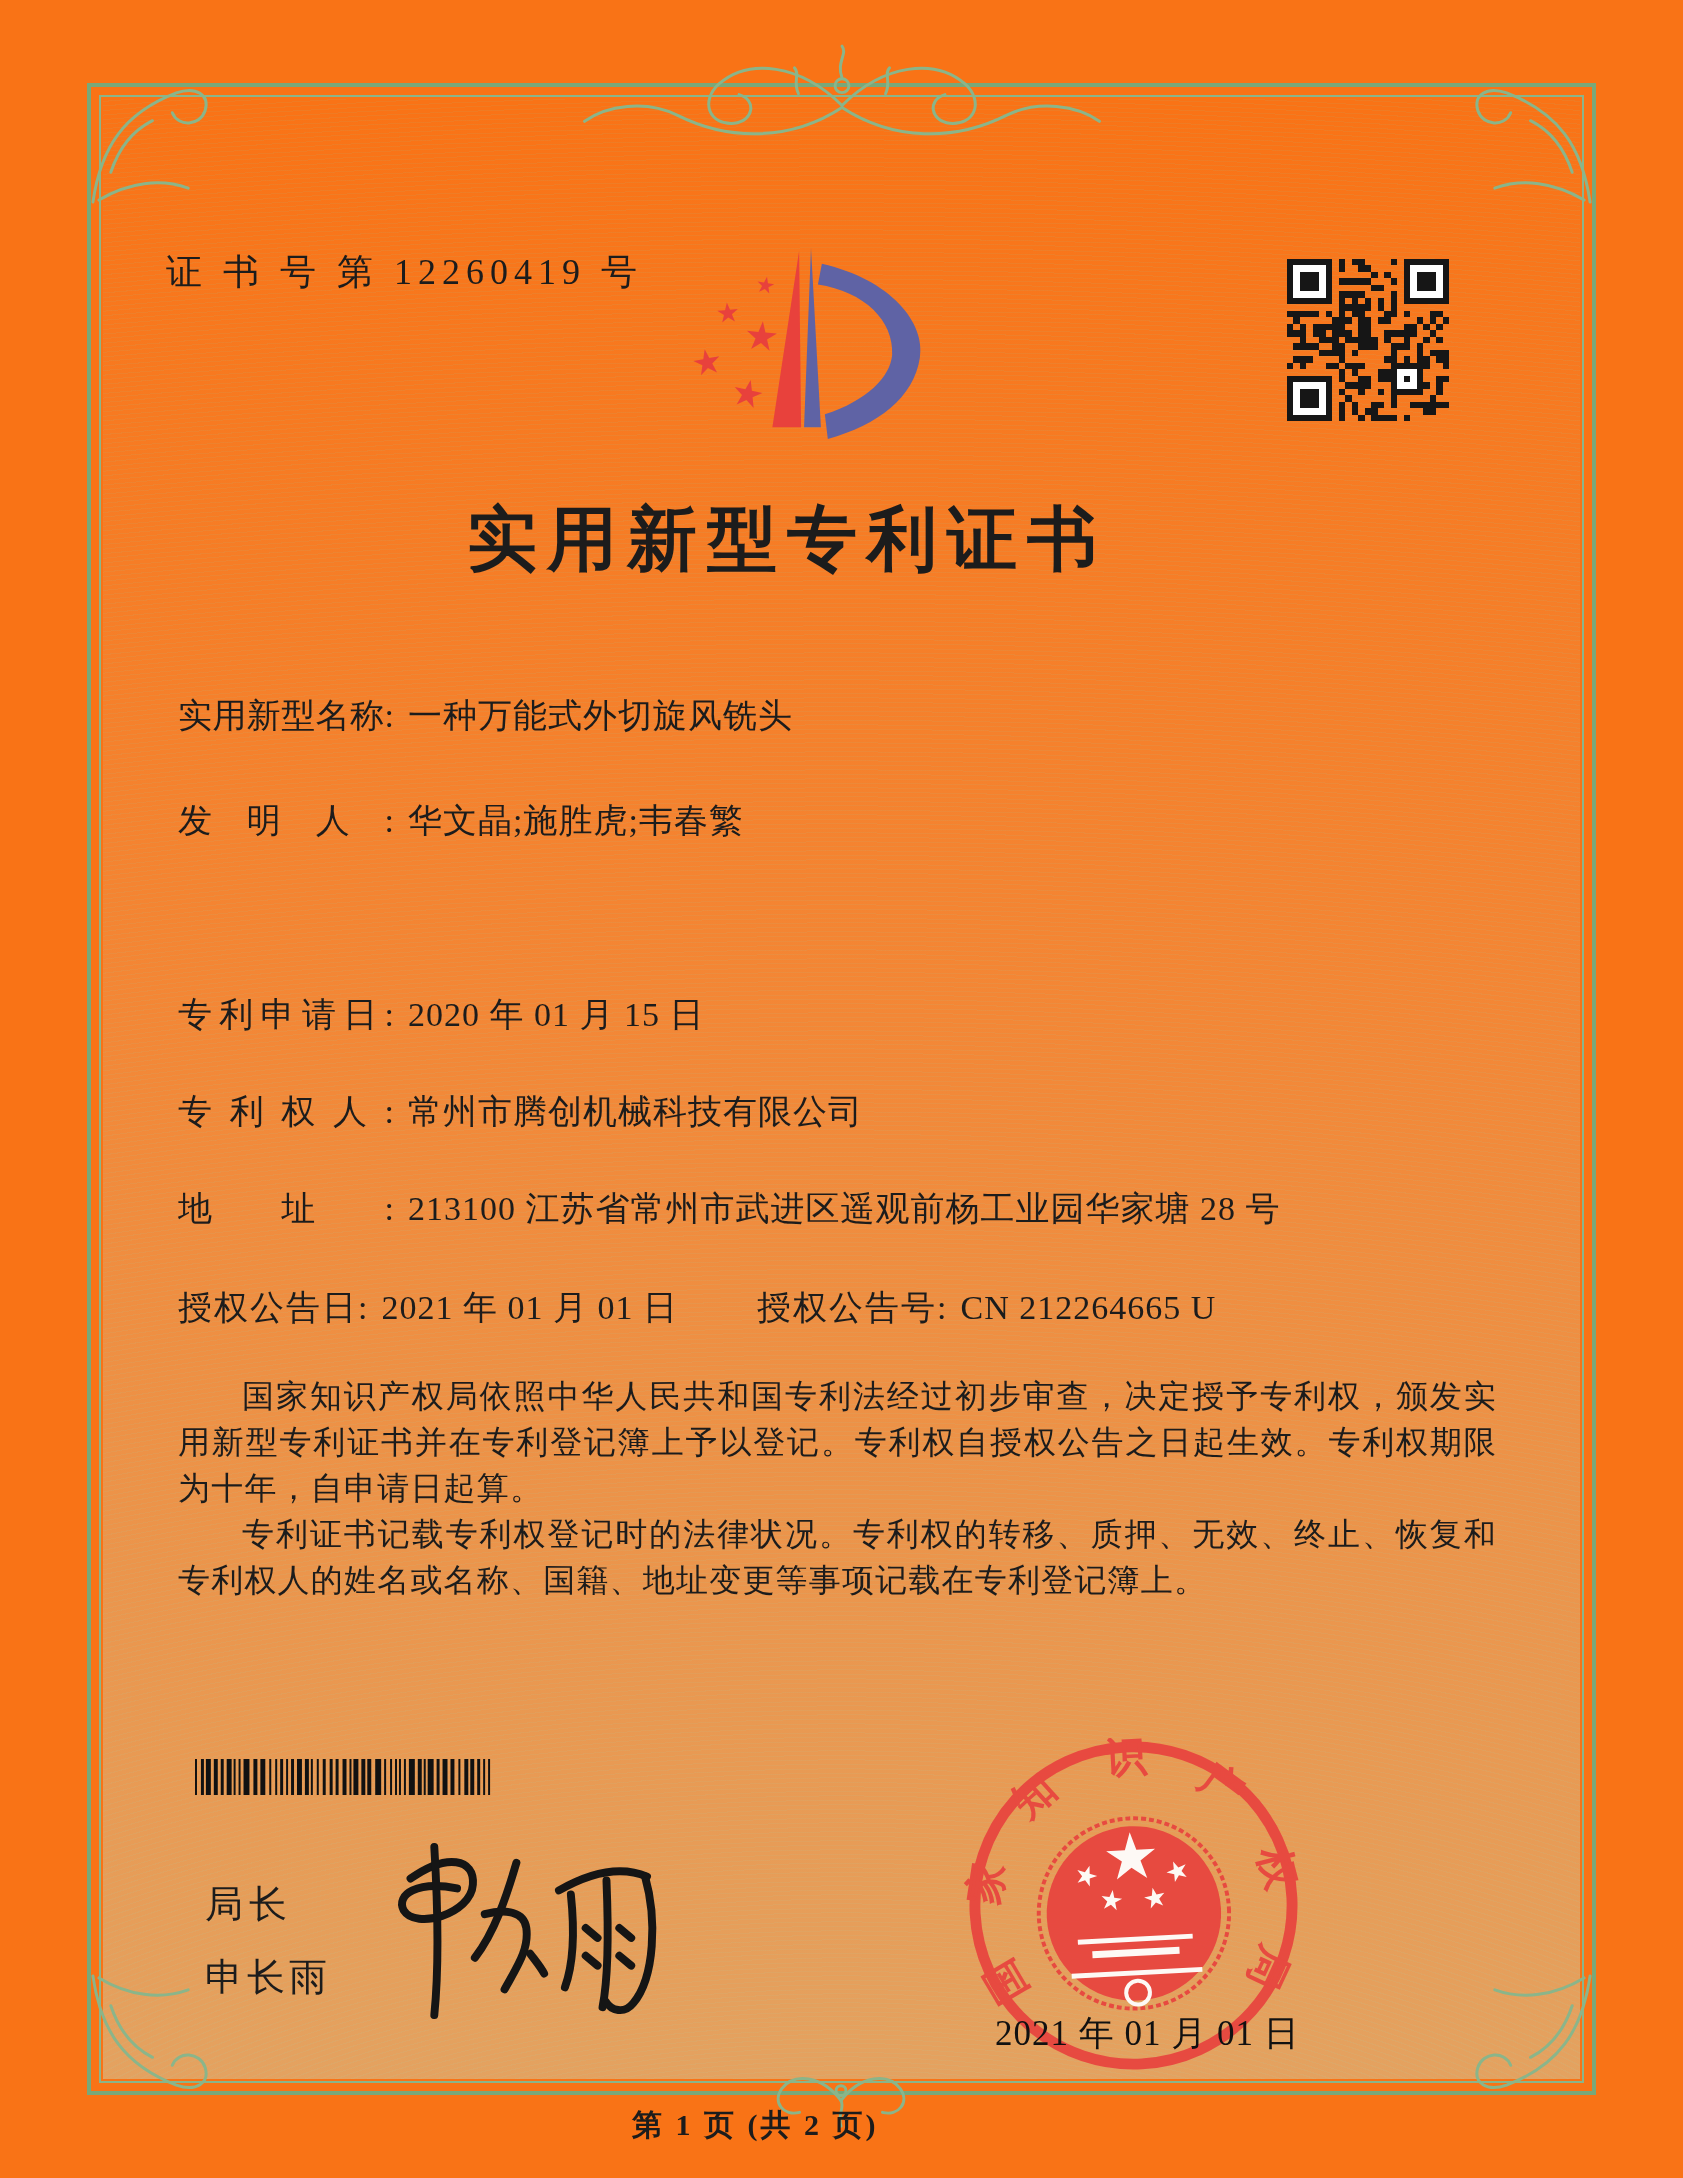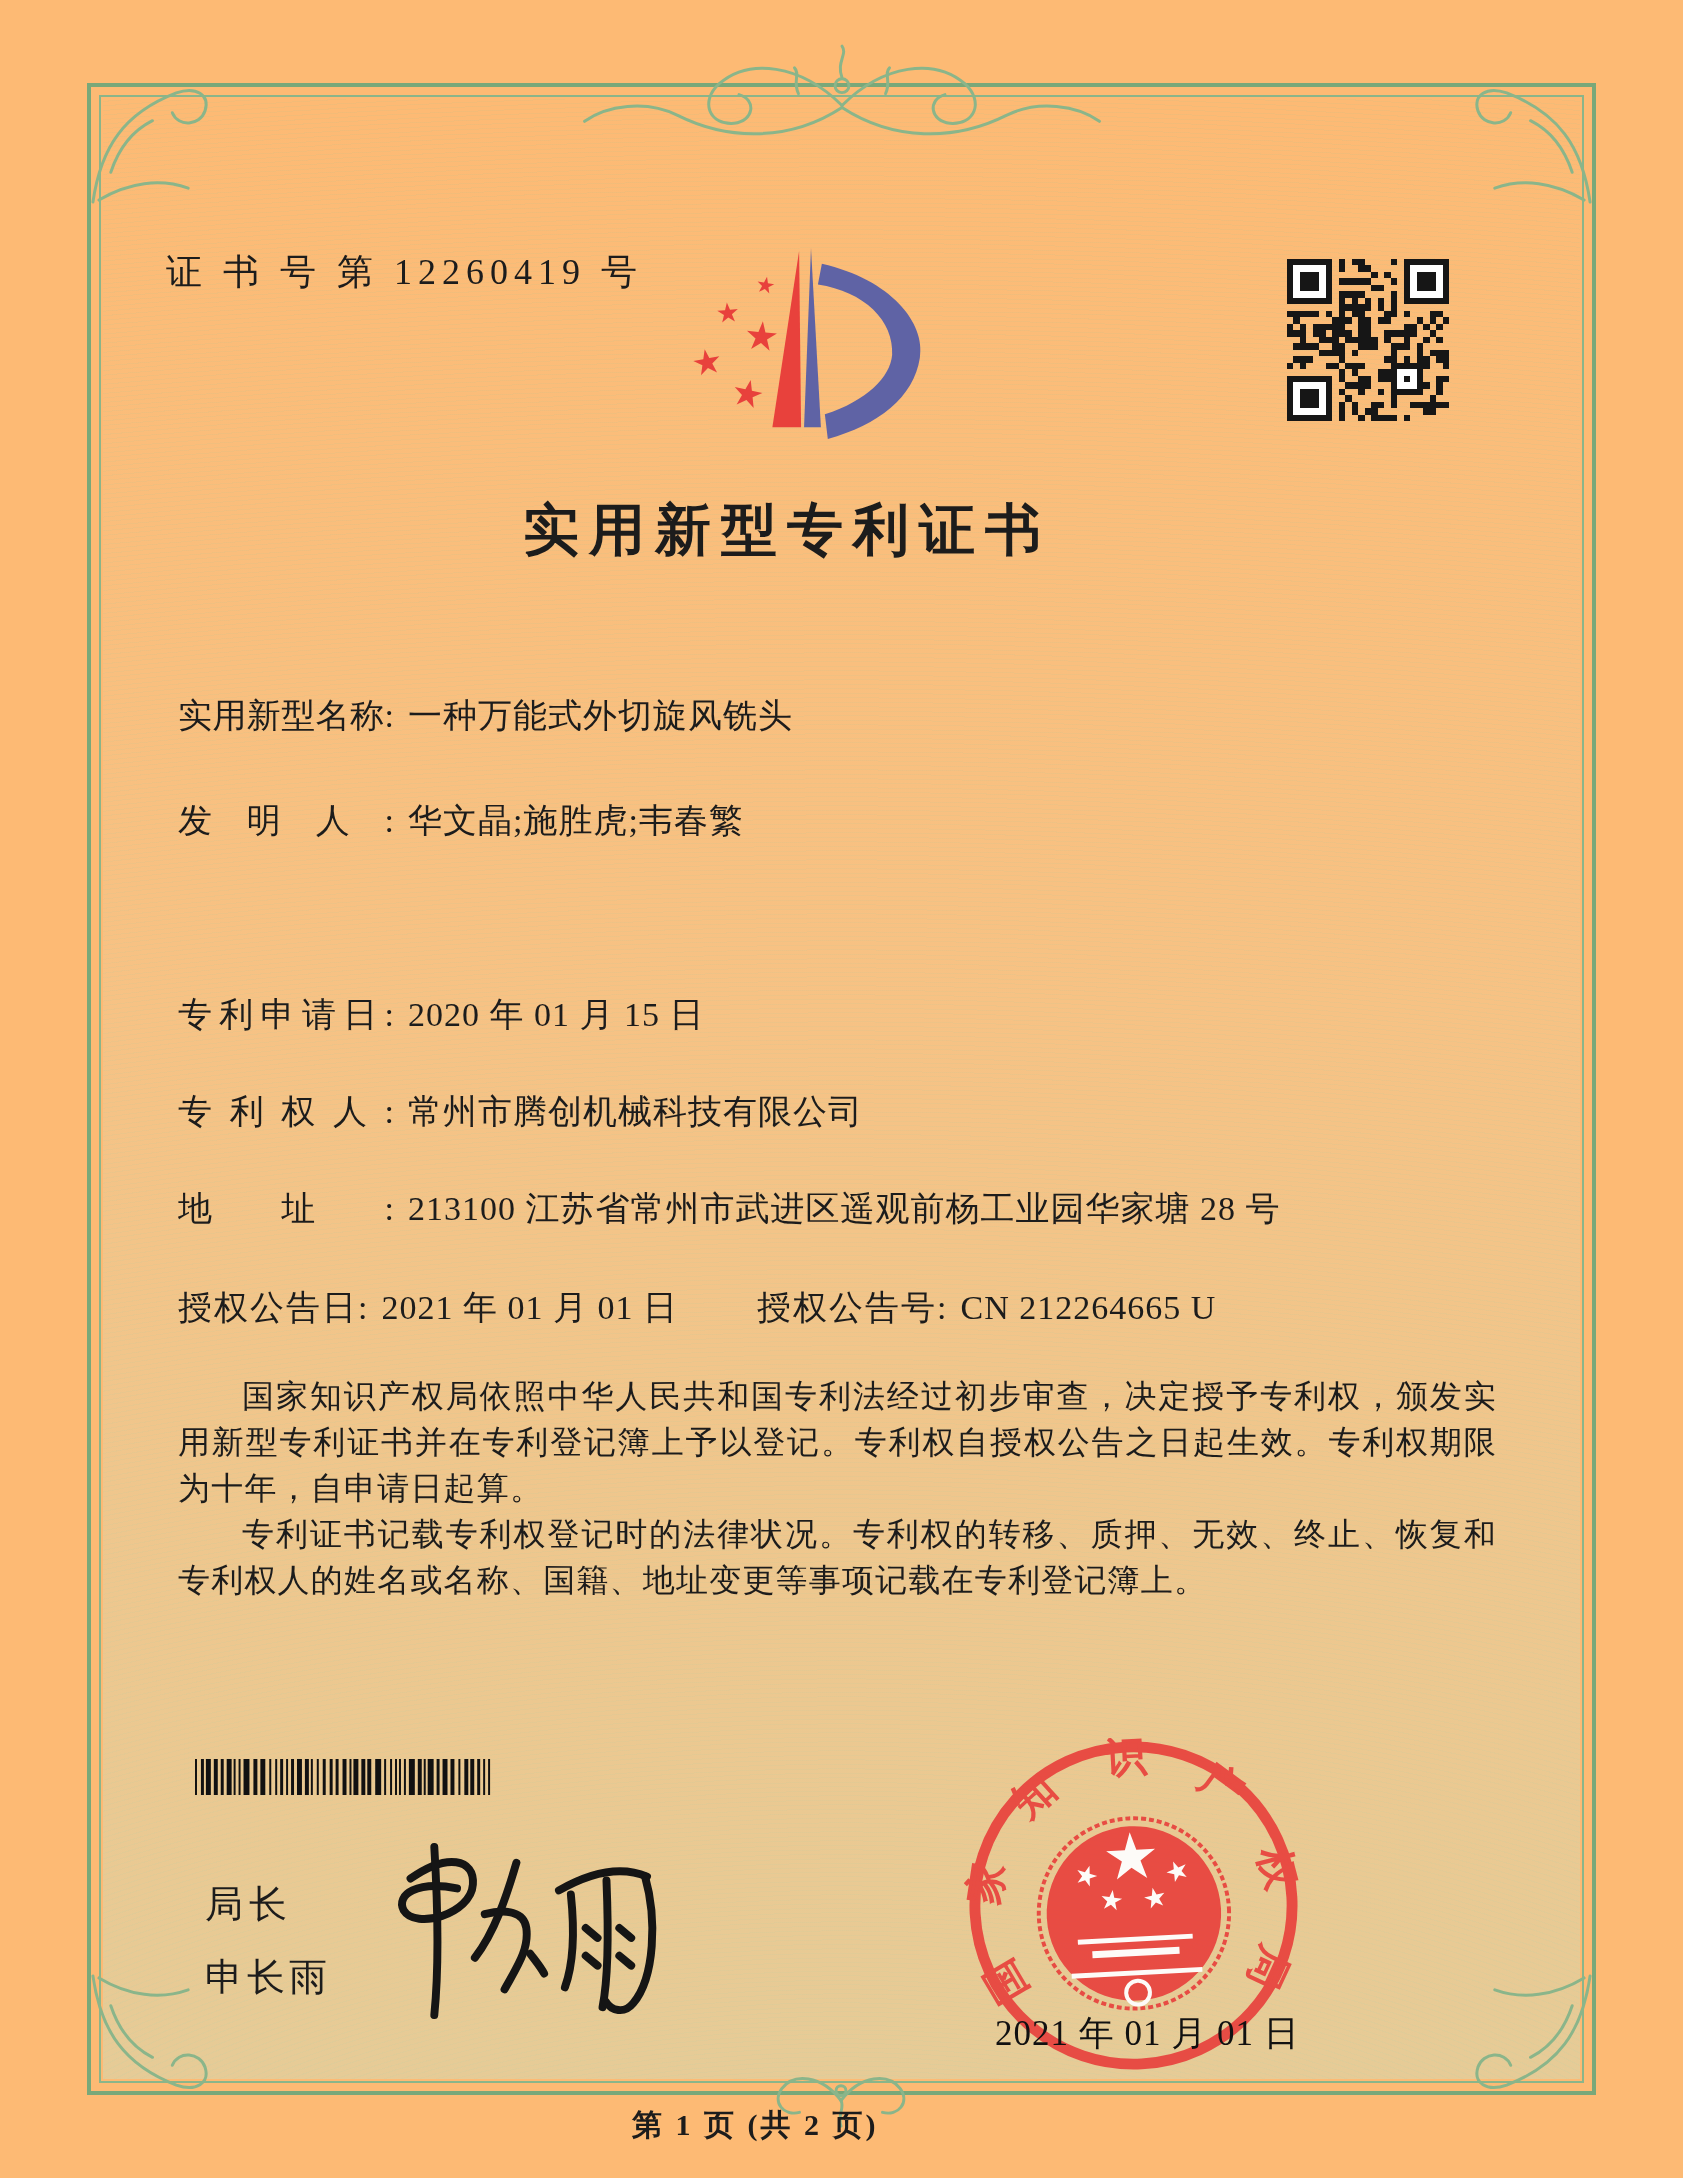--- a/index.html
+++ b/index.html
@@ -1,39 +1,39 @@
 <!DOCTYPE html>
 <html style="--green: #8ab58a; --logo-red: #e8413c; --logo-blue: #5f63a5; --seal-red: #e8453f; --ink: #1c1c1c;"><head>
 <meta charset="utf-8">
 <style>
   :root{
     --green:#8ab58a; --green-dark:#79a879;
     --logo-red:#e8413c; --logo-blue:#5f63a5;
     --seal-red:#e8453f; --ink:#1c1c1c;
   }
   html,body{margin:0;padding:0;background:#ffffff;}
-  .page{position:relative;width:1683px;height:2178px;background:#fdba74;overflow:hidden;
+  .page{position:relative;width:1683px;height:2178px;background:#f97316;overflow:hidden;
         font-family:"Liberation Serif","DejaVu Serif",serif;color:var(--ink);}
   
   .guilloche{position:absolute;left:103px;top:99px;right:103px;bottom:99px;z-index:0;
     background:
       linear-gradient(180deg, rgba(235,245,235,0) 0%, rgba(214,235,214,.16) 45%, rgba(198,227,198,.42) 100%),
       repeating-radial-gradient(1386px 693px at 50% 118%, rgba(150,195,150,.10) 0 2px, rgba(255,255,255,0) 2px 9px);}
   .frame-outer{position:absolute;left:87px;top:83px;right:87px;bottom:83px;border:4px solid var(--green-dark);z-index:1;}
   .frame-inner{position:absolute;left:99px;top:95px;right:99px;bottom:95px;border:2px solid var(--green);z-index:1;}
   .orn{position:absolute;z-index:2;}
   .orn path,.orn circle{stroke:var(--green);fill:none;stroke-width:3;stroke-linecap:round;}
   .content{position:absolute;inset:0;z-index:3;}
   
   .cert-number{position:absolute;left:166px;top:248px;font-size:36px;letter-spacing:6px;}
   .logo{position:absolute;left:688px;top:246px;width:243px;height:195px;}
   .logo .red{fill:var(--logo-red);} .logo .blue{fill:var(--logo-blue);}
   .qr{position:absolute;left:1287px;top:259px;width:162px;height:162px;shape-rendering:crispEdges;}
   .title{position:absolute;left:0;top:493px;width:1683px;padding-right:109px;box-sizing:border-box;
-         margin:0;text-align:center;font-size:56px;font-weight:bold;letter-spacing:10px;}
+         margin:0;text-align:center;font-size:70px;font-weight:bold;letter-spacing:10px;}
   
   .field-row{position:absolute;left:178px;height:44px;display:flex;align-items:baseline;font-size:34px;}
   .flabel{display:inline-block;width:216px;text-align:justify;text-align-last:justify;letter-spacing:0;}
   .fvalue{margin-left:14px;letter-spacing:1px;white-space:nowrap;}
   .grant-row{position:absolute;left:178px;top:1285px;font-size:34px;}
   .grant-group2{position:absolute;left:579px;top:0;white-space:nowrap;}
   .grant-row .glabel{letter-spacing:2px;}
   .grant-row .gvalue{margin-left:12px;letter-spacing:1px;}
   
   .body-text{position:absolute;left:178px;top:1341px;width:1319px;font-size:32px;line-height:46px;

